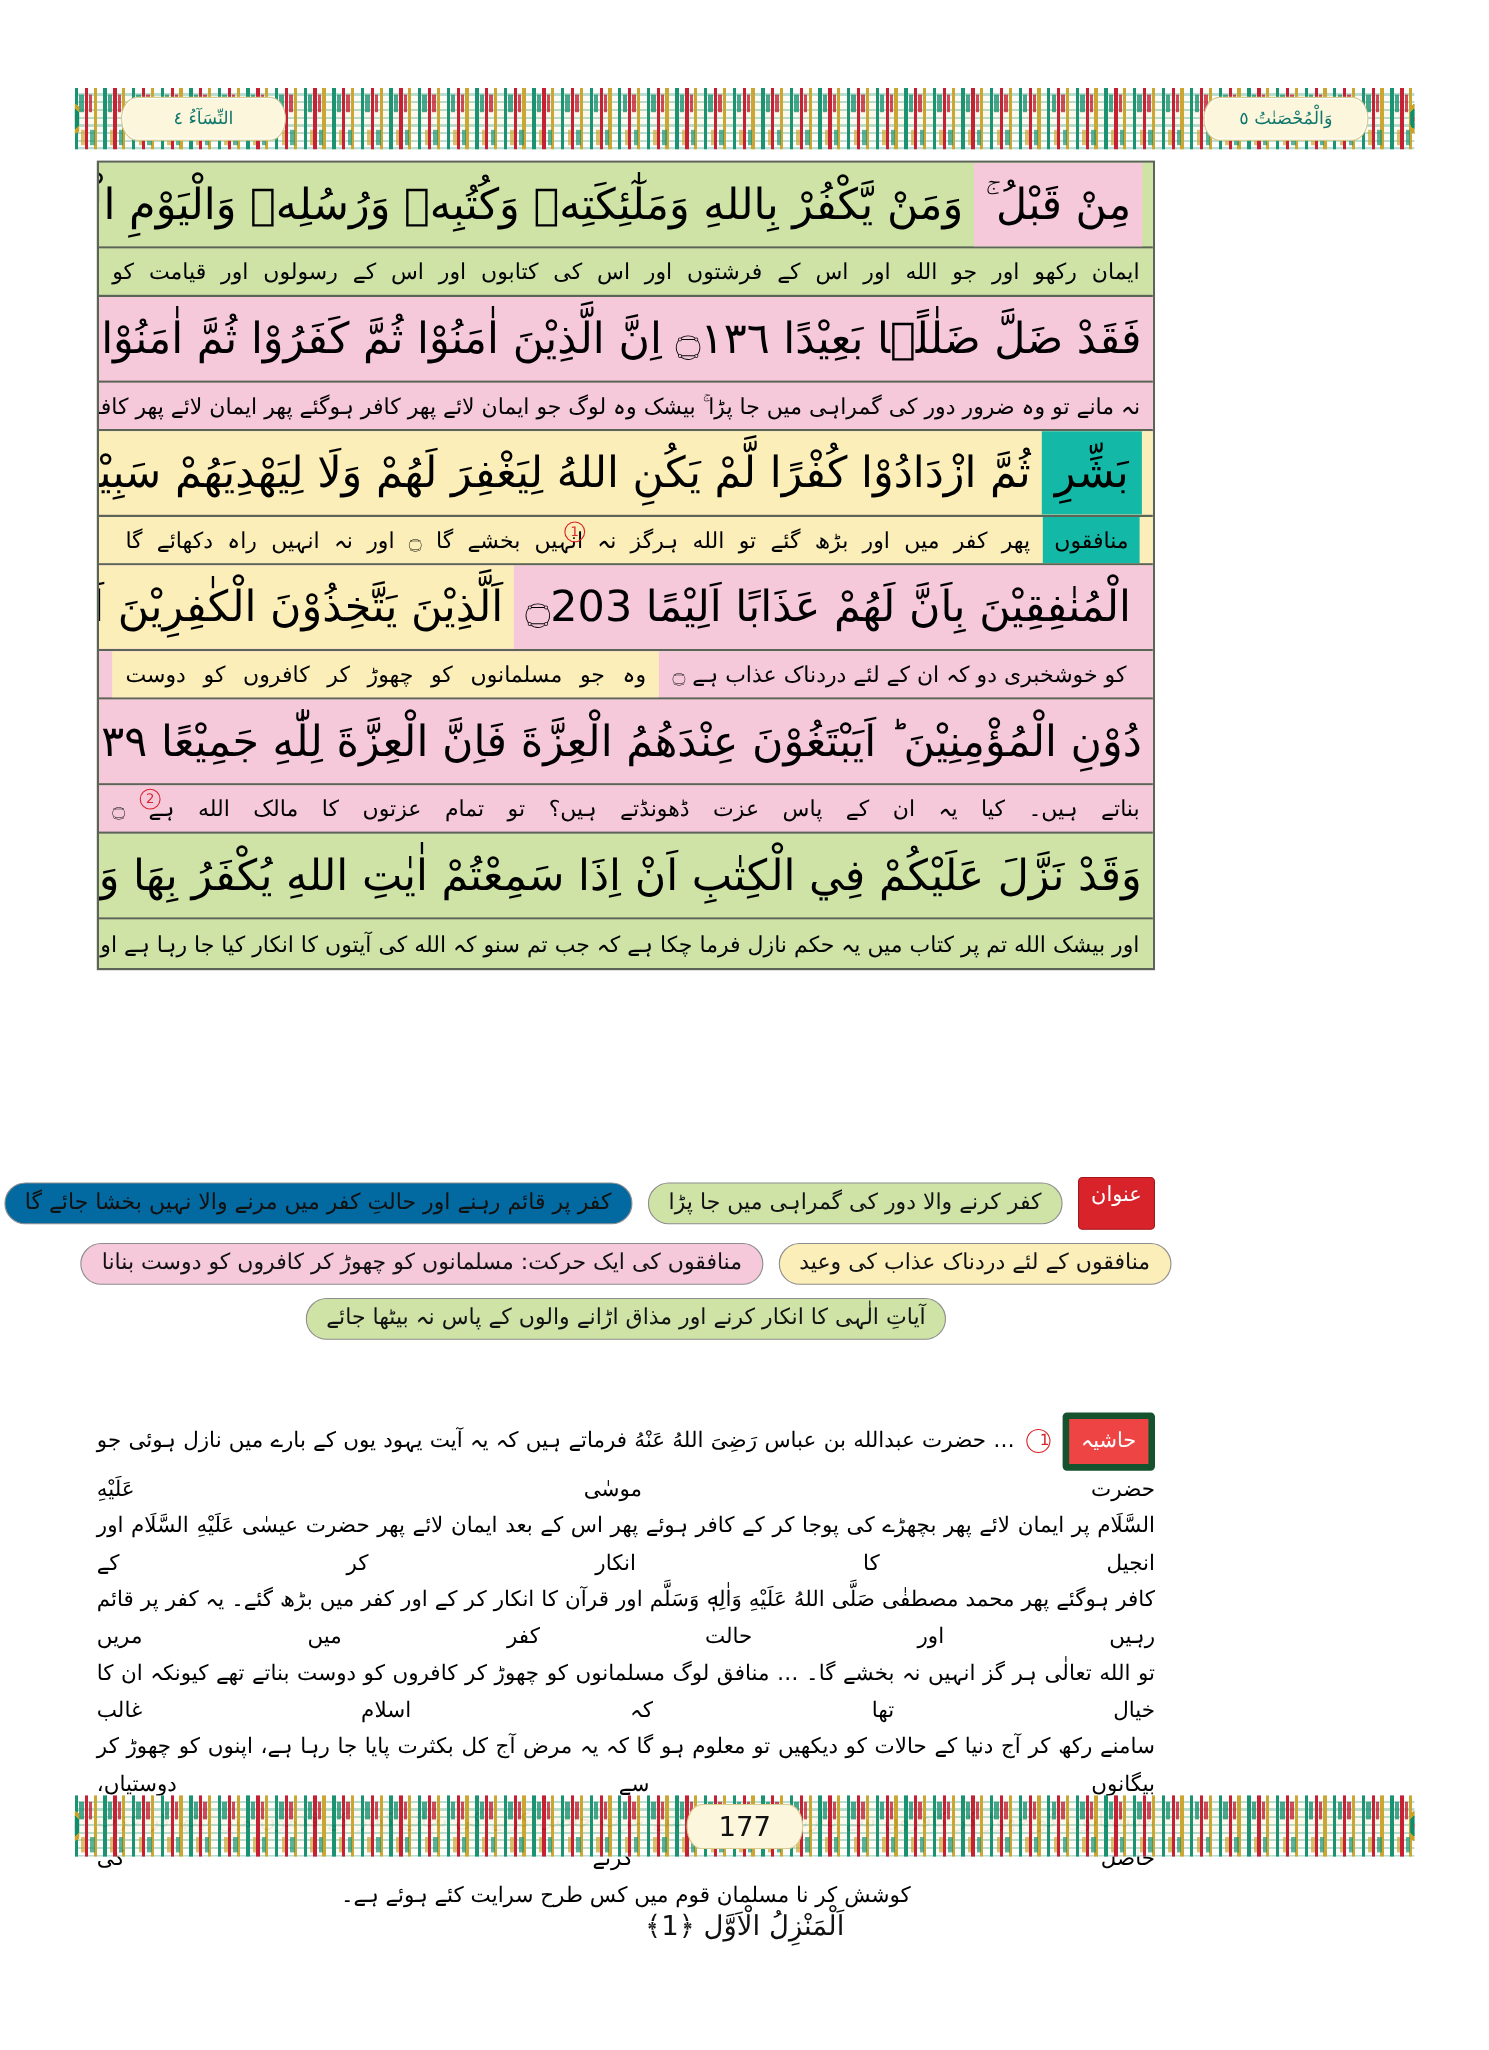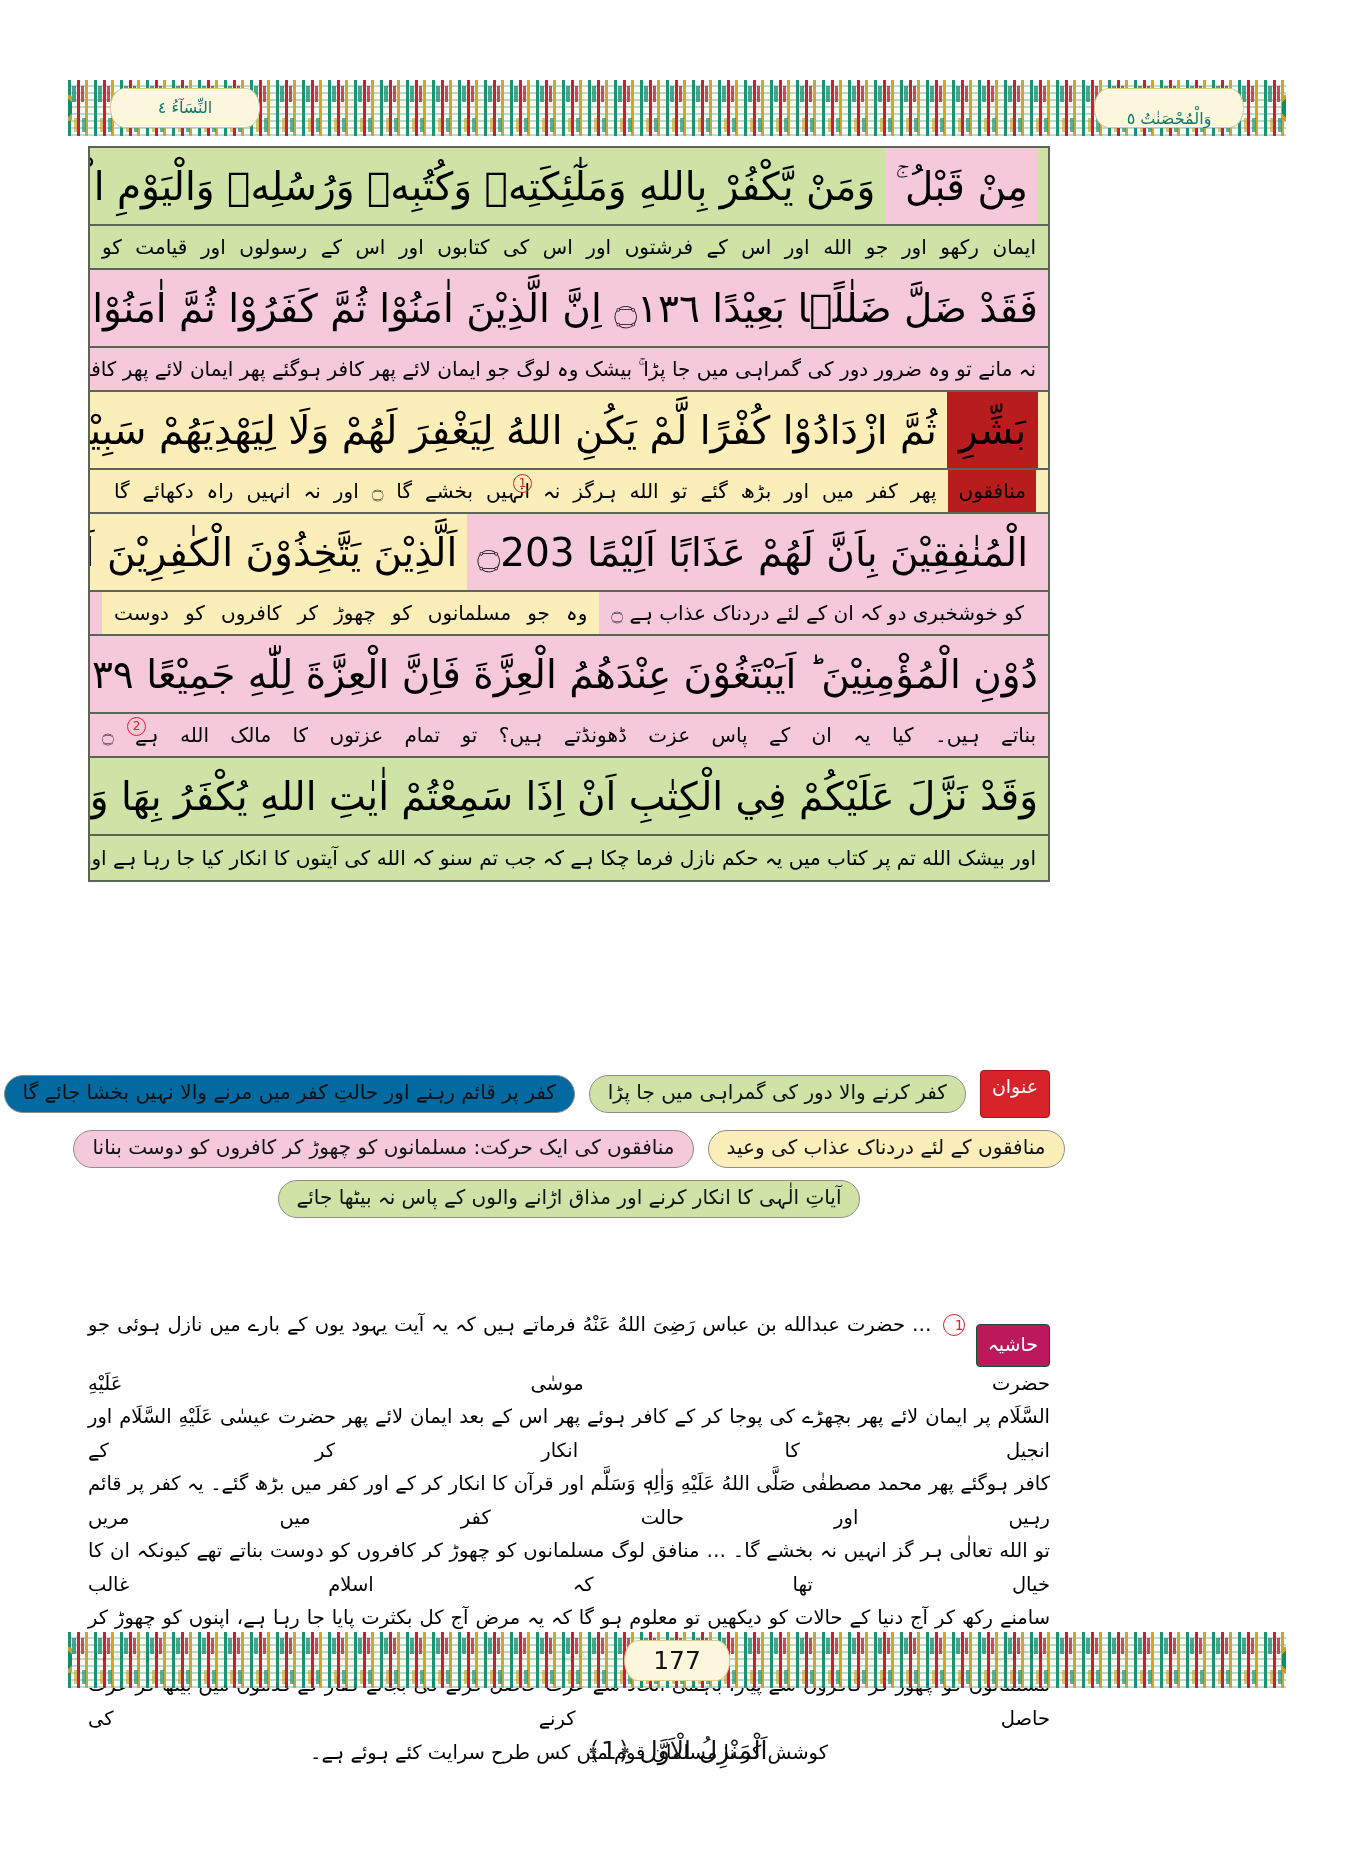--- a/index.html
+++ b/index.html
@@ -73,21 +73,21 @@
     z-index:4;
     padding:0 14px;
     box-shadow:0 0 0 1px #fff inset;
   }
   .cartouche span{
     font-family:"DejaVu Sans","Liberation Sans",sans-serif;
     font-size:16px; color:#0f766e; direction:rtl; white-space:nowrap;
     line-height:1;
   }
   .cartouche.left{ left:110px; }
-  .cartouche.right{ right:110px;align-items:flex-end; }
+  .cartouche.right{ right:110px; }
 
   
   .quran-block{
     position:absolute;
     left:88px; top:146px; width:962px;
     border:2px solid #5c6457;
     background:#fff;
   }
   .vrow{
     border-bottom:2px solid #5c6457;
@@ -114,21 +114,21 @@
     color:#000;
     white-space:nowrap;
     justify-content:space-between;
   }
   .trans .t-txt{ width:100%; display:block; text-align:justify; text-align-last:justify; }
   .seg{ display:flex; align-items:center; height:100%; }
 
   .bg-green{background:#cfe3a6;}
   .bg-pink{background:#f6c9da;}
   .bg-yellow{background:#fbeeb8;}
-  .bg-lav{background:#b91c1c;}
+  .bg-lav{background:#14b8a6;}
 
   .ayah-txt{ display:block; width:100%; text-align:justify; text-align-last:justify; }
 
   
   .pill-area{ position:absolute; left:88px; top:1070px; width:962px; }
   .pill-row{ display:flex; direction:rtl; align-items:center; gap:14px; margin-bottom:12px; }
   .pill{
     border:1.5px solid #8d8d8d;
     border-radius:22px;
     padding:5px 18px 8px;
@@ -148,25 +148,24 @@
   .pr-center{ justify-content:center; }
   .pr-right{ justify-content:flex-start; }
 
   
   .footnote{
     position:absolute; left:88px; top:1282px; width:962px;
     direction:rtl;
   }
   .badge-hashiya{
     display:inline-block;
-    background:#be185d; color:#fff;
+    background:#ef4444; color:#fff;
     border-radius:4px; padding:3px 11px 5px;
-    font-size:19px; border:1px solid #14532d;
+    font-size:19px; border:6px solid #14532d;
     vertical-align:middle;
-    margin-top:40px;
   }
   .fn-num{
     display:inline-block;
     width:22px;height:22px;line-height:20px;
     border:1.6px solid #d8232a; border-radius:50%;
     color:#d8232a; text-align:center; font-size:14px;
     vertical-align:middle; margin:0 4px;
     font-family:"DejaVu Sans",sans-serif;
   }
   .fn-body{

